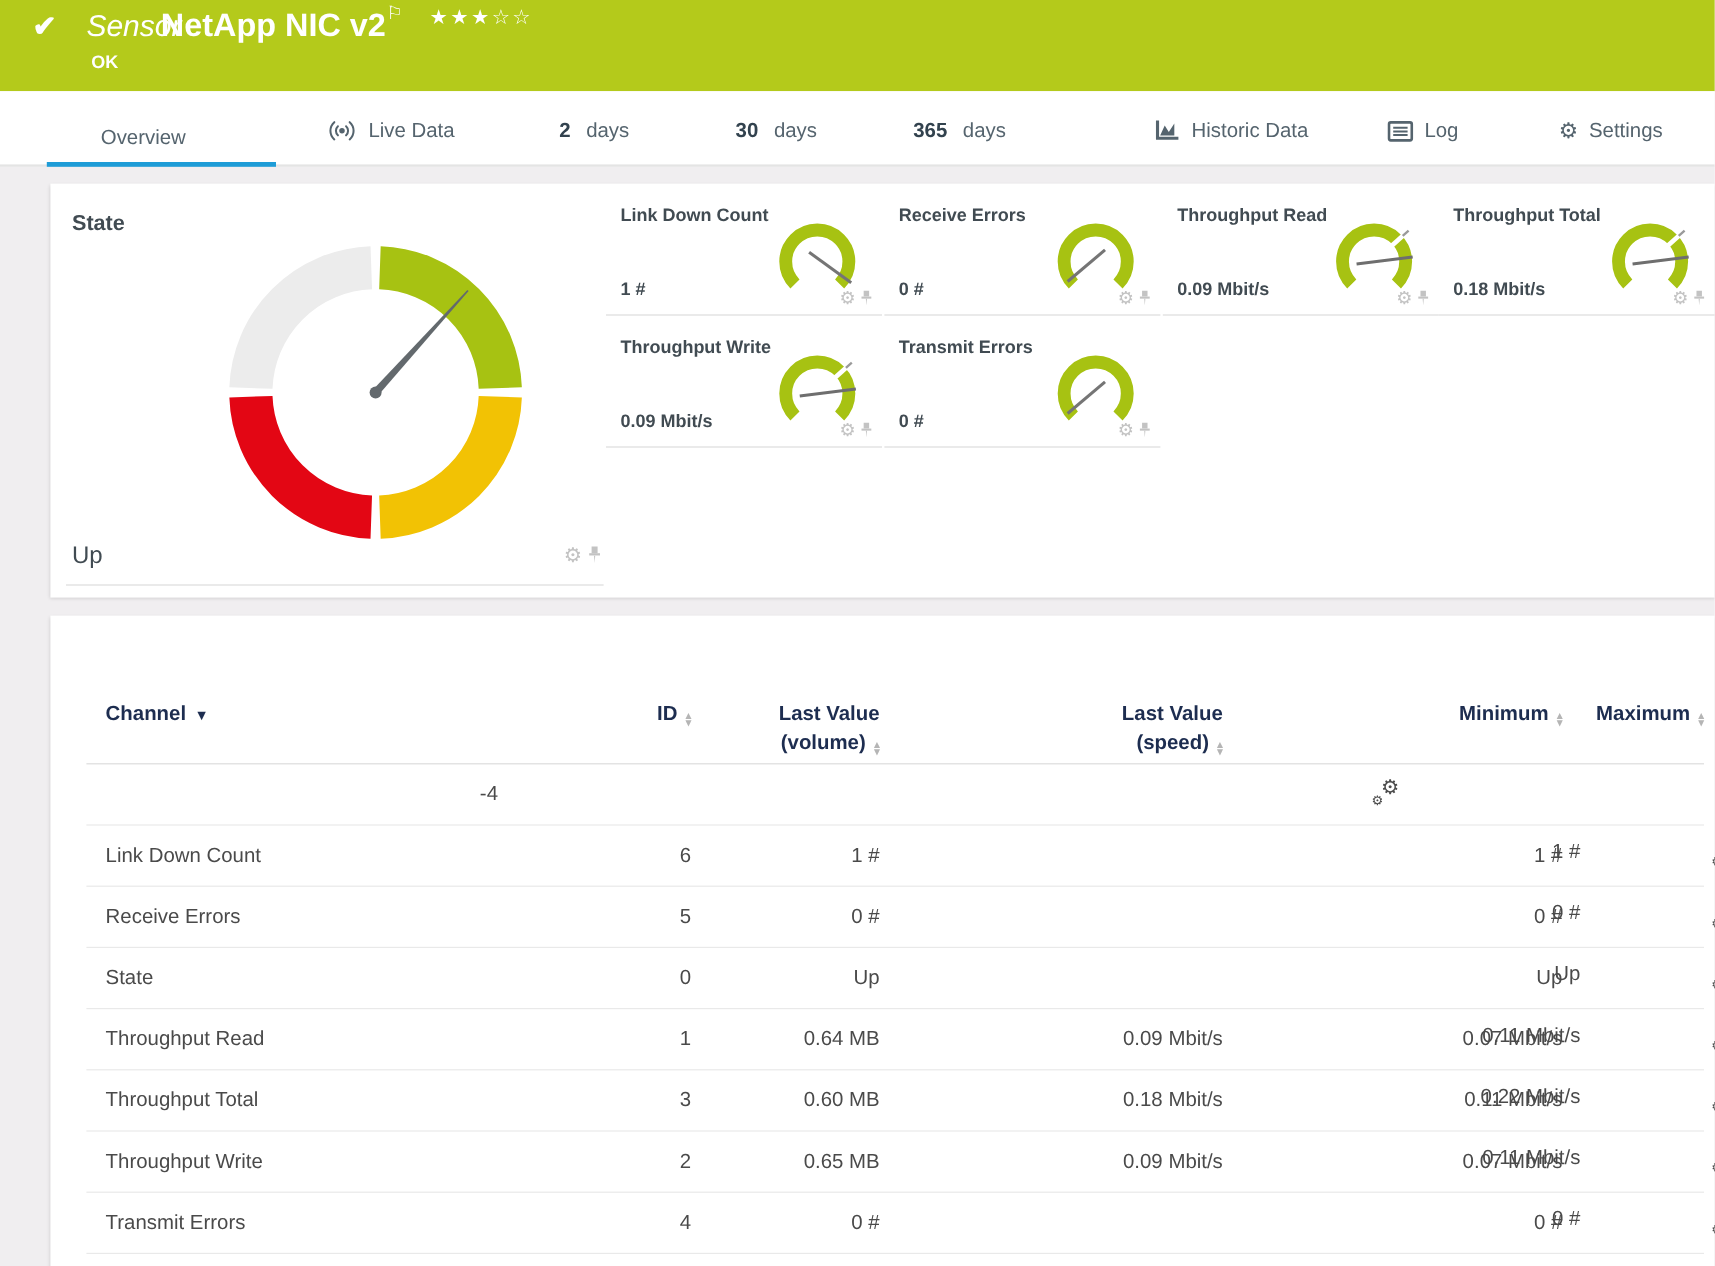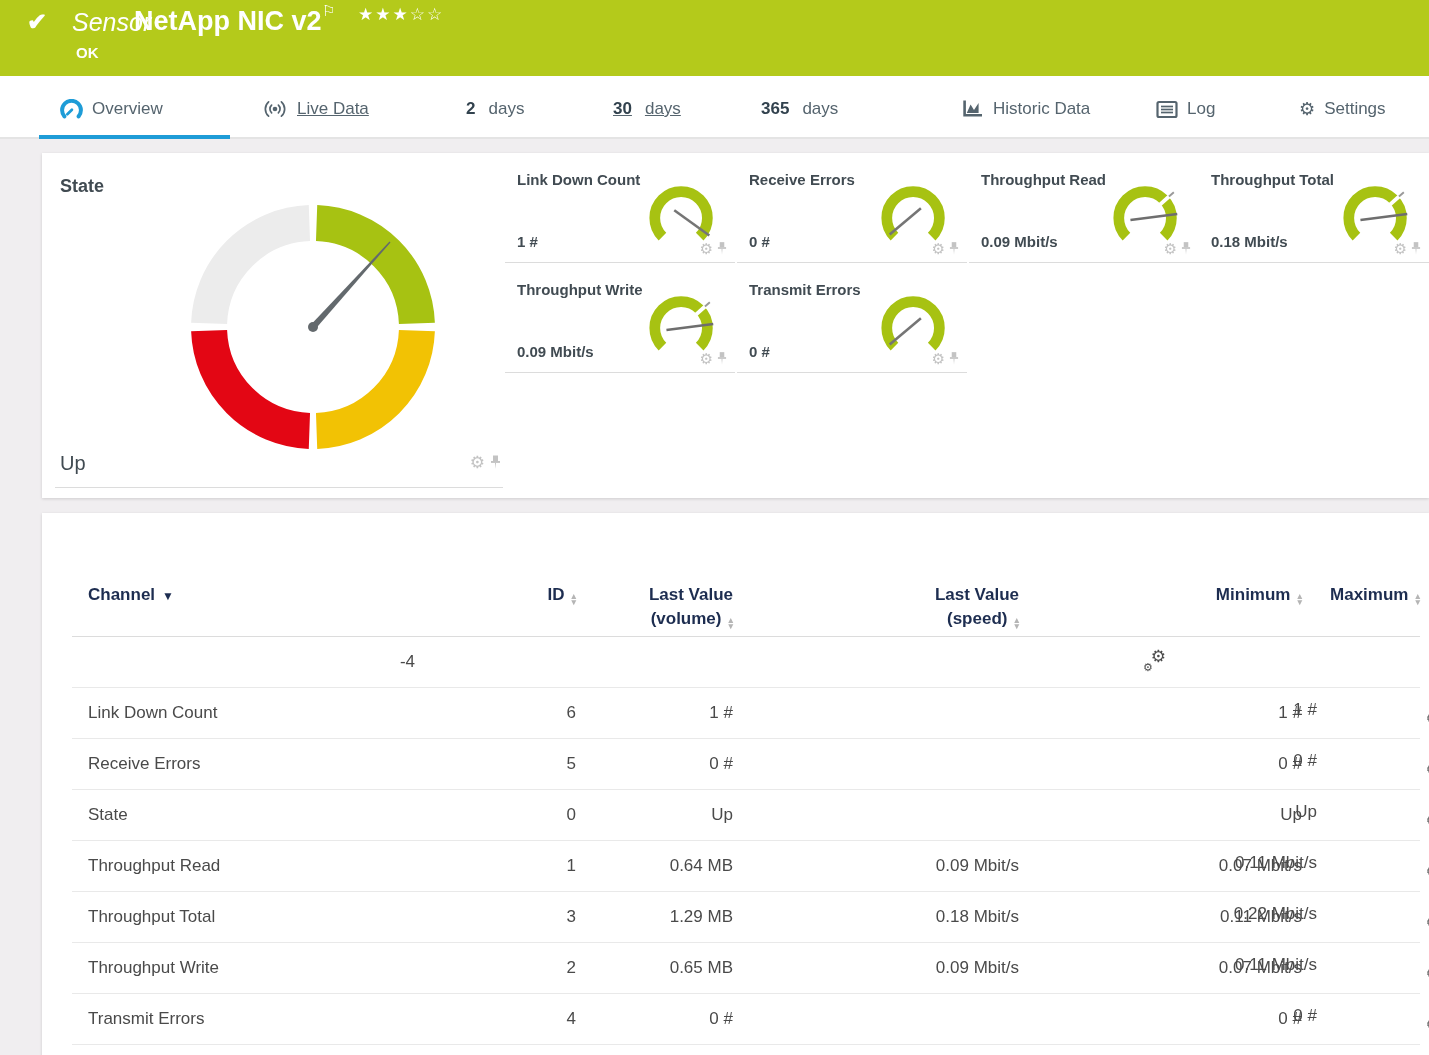--- a/index.html
+++ b/index.html
@@ -14,24 +14,24 @@
   .hdr-title { position:absolute; left:134px; top:6px; font-size:27px; font-weight:bold; }
   .hdr-flag  { position:absolute; left:322px; top:2px; font-size:15px; cursor:pointer; }
   .hdr-stars { position:absolute; left:358px; top:4px; font-size:17px; letter-spacing:2px; cursor:pointer; }
   .hdr-status{ position:absolute; left:76px; top:44px; font-size:15px; font-weight:bold; }
 
   
   .tabstrip { position:absolute; left:0; top:76px; width:100%; height:63px; background:#fff; border-bottom:2px solid #e4e4e4; }
   .tab { position:absolute; top:20px; height:26px; display:inline-flex; align-items:center; gap:9px;
          font-size:17px; color:#55646e; cursor:pointer; white-space:nowrap; }
   .tab .num { font-weight:bold; color:#32424e; margin-right:4px; }
-  .tab-overview { left:60px; }
-  .tab-live     { left:262px;text-decoration:underline; }
+  .tab-overview { left:84px;flex-direction:column; }
+  .tab-live     { left:272px; }
   .tab-2d       { left:466px; }
-  .tab-30d      { left:613px;text-decoration:underline; }
+  .tab-30d      { left:613px; }
   .tab-365d     { left:761px; }
   .tab-historic { left:962px; }
   .tab-log      { left:1156px; }
   .tab-settings { left:1299px; }
   .active-underline { position:absolute; left:39px; bottom:-2px; width:191px; height:4px; background:#1e9cd7; }
   .gear-glyph { font-size:18px; line-height:1; }
 
   
   .panel { position:absolute; background:#fff; box-shadow:0 1px 3px rgba(0,0,0,.14); }
   .panel-gauges { left:42px; top:153px; width:1387px; height:345px; }
@@ -341,21 +341,21 @@
         <div class="c-name">Throughput Read</div>
         <div class="c-num">1</div>
         <div class="c-num">0.64 MB</div>
         <div class="c-num">0.09 Mbit/s</div>
         <div class="c-num">0.07 Mbit/s</div>
         <div class="c-gear" style="position: relative;"><span style="position: absolute; left: -210px; width: 202px; text-align: right; display: inline-block;">0.11 Mbit/s</span><span class="gears"><span class="gear-big">⚙</span><span class="gear-small">⚙</span></span></div>
       </div>
       <div class="trow">
         <div class="c-name">Throughput Total</div>
         <div class="c-num">3</div>
-        <div class="c-num">1.29 MB</div>
+        <div class="c-num">0.60 MB</div>
         <div class="c-num">0.18 Mbit/s</div>
         <div class="c-num">0.11 Mbit/s</div>
         <div class="c-gear" style="position: relative;"><span style="position: absolute; left: -210px; width: 202px; text-align: right; display: inline-block;">0.22 Mbit/s</span><span class="gears"><span class="gear-big">⚙</span><span class="gear-small">⚙</span></span></div>
       </div>
       <div class="trow">
         <div class="c-name">Throughput Write</div>
         <div class="c-num">2</div>
         <div class="c-num">0.65 MB</div>
         <div class="c-num">0.09 Mbit/s</div>
         <div class="c-num">0.07 Mbit/s</div>

